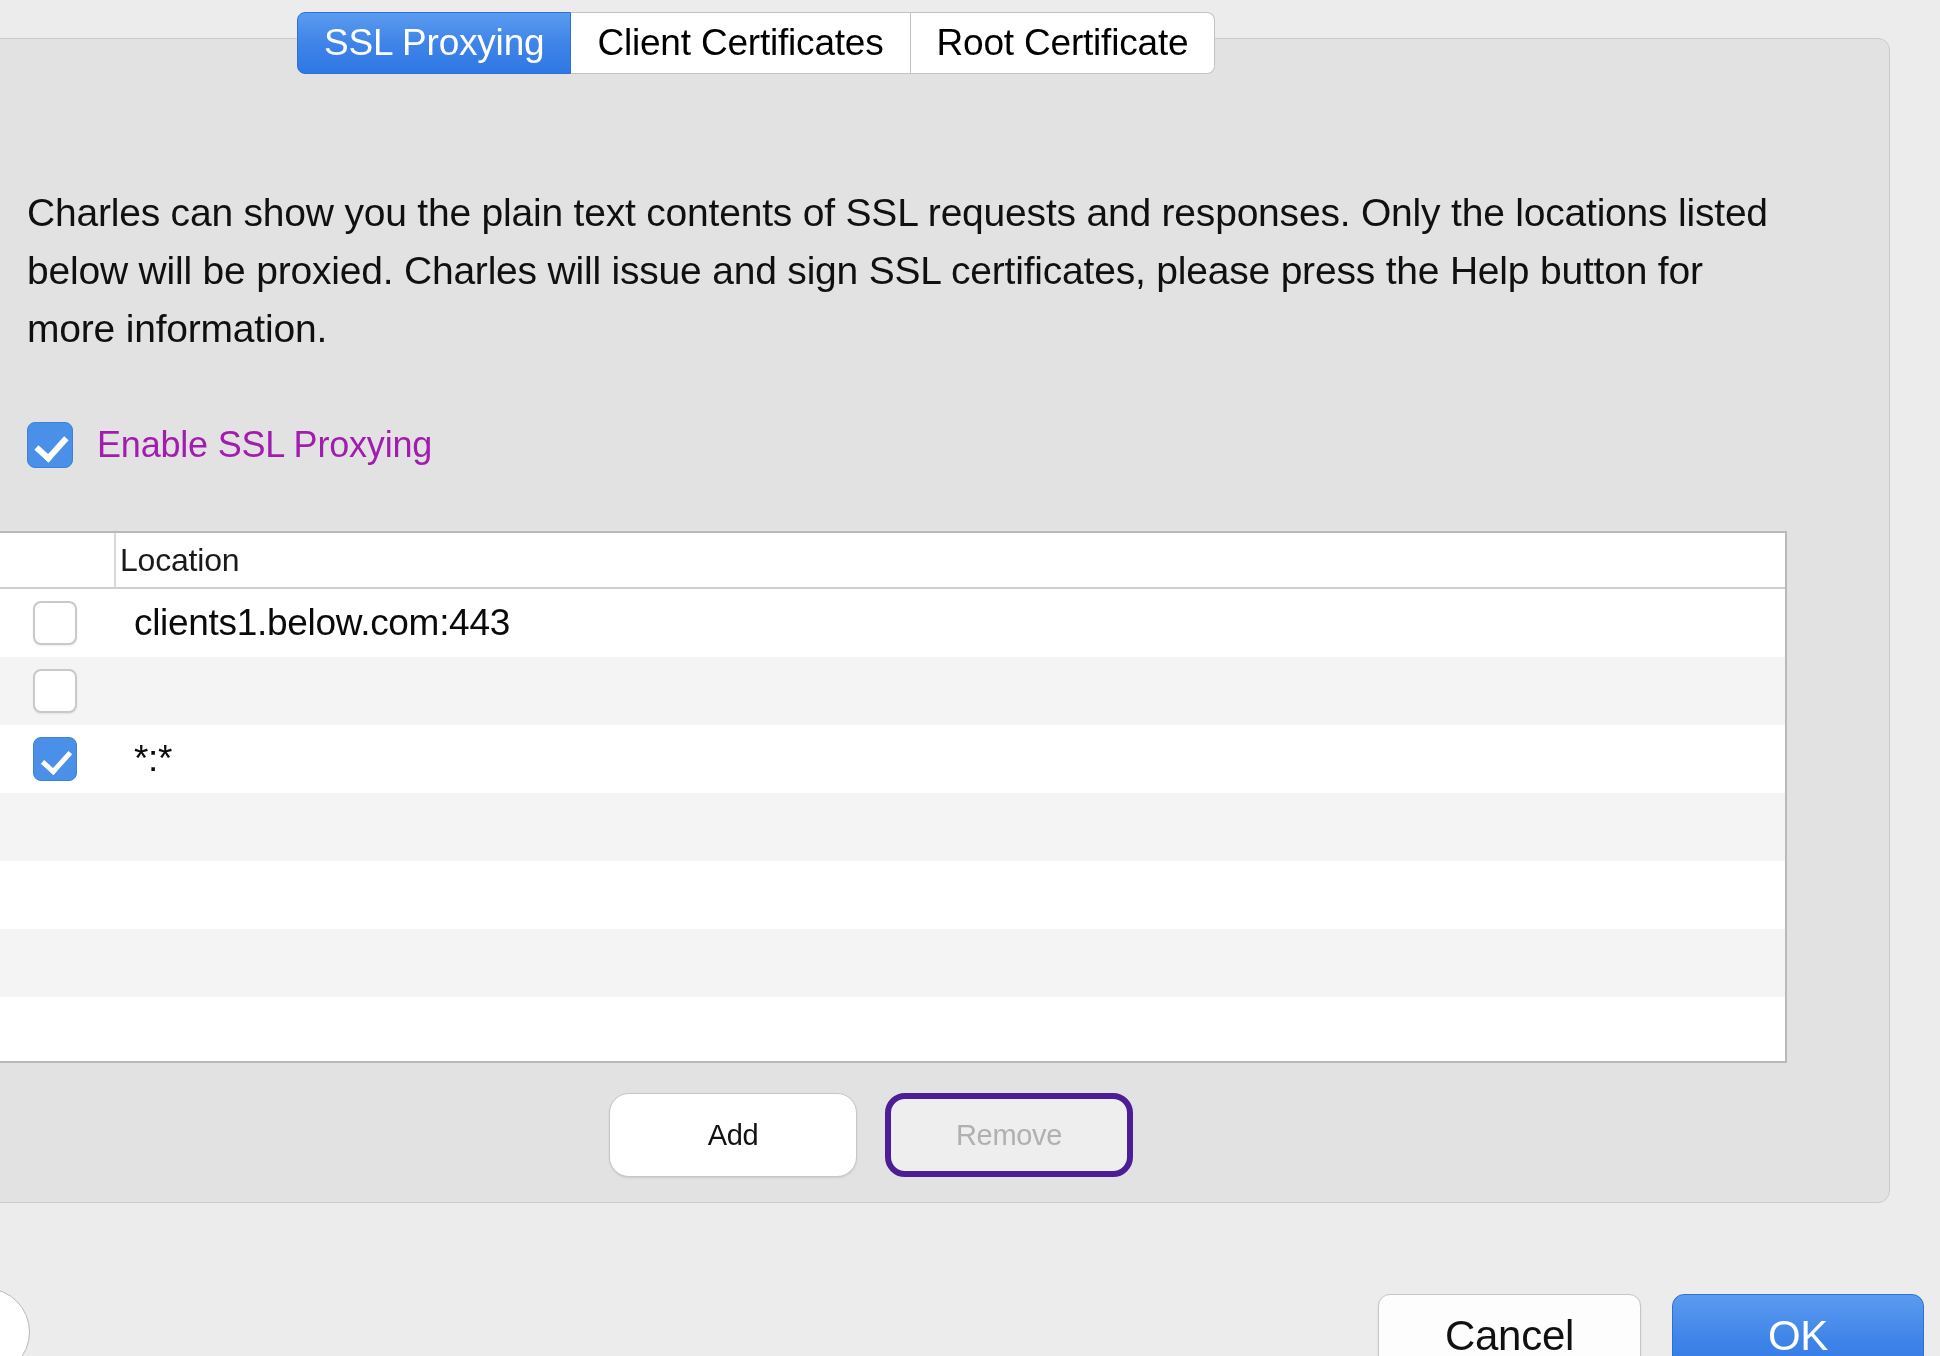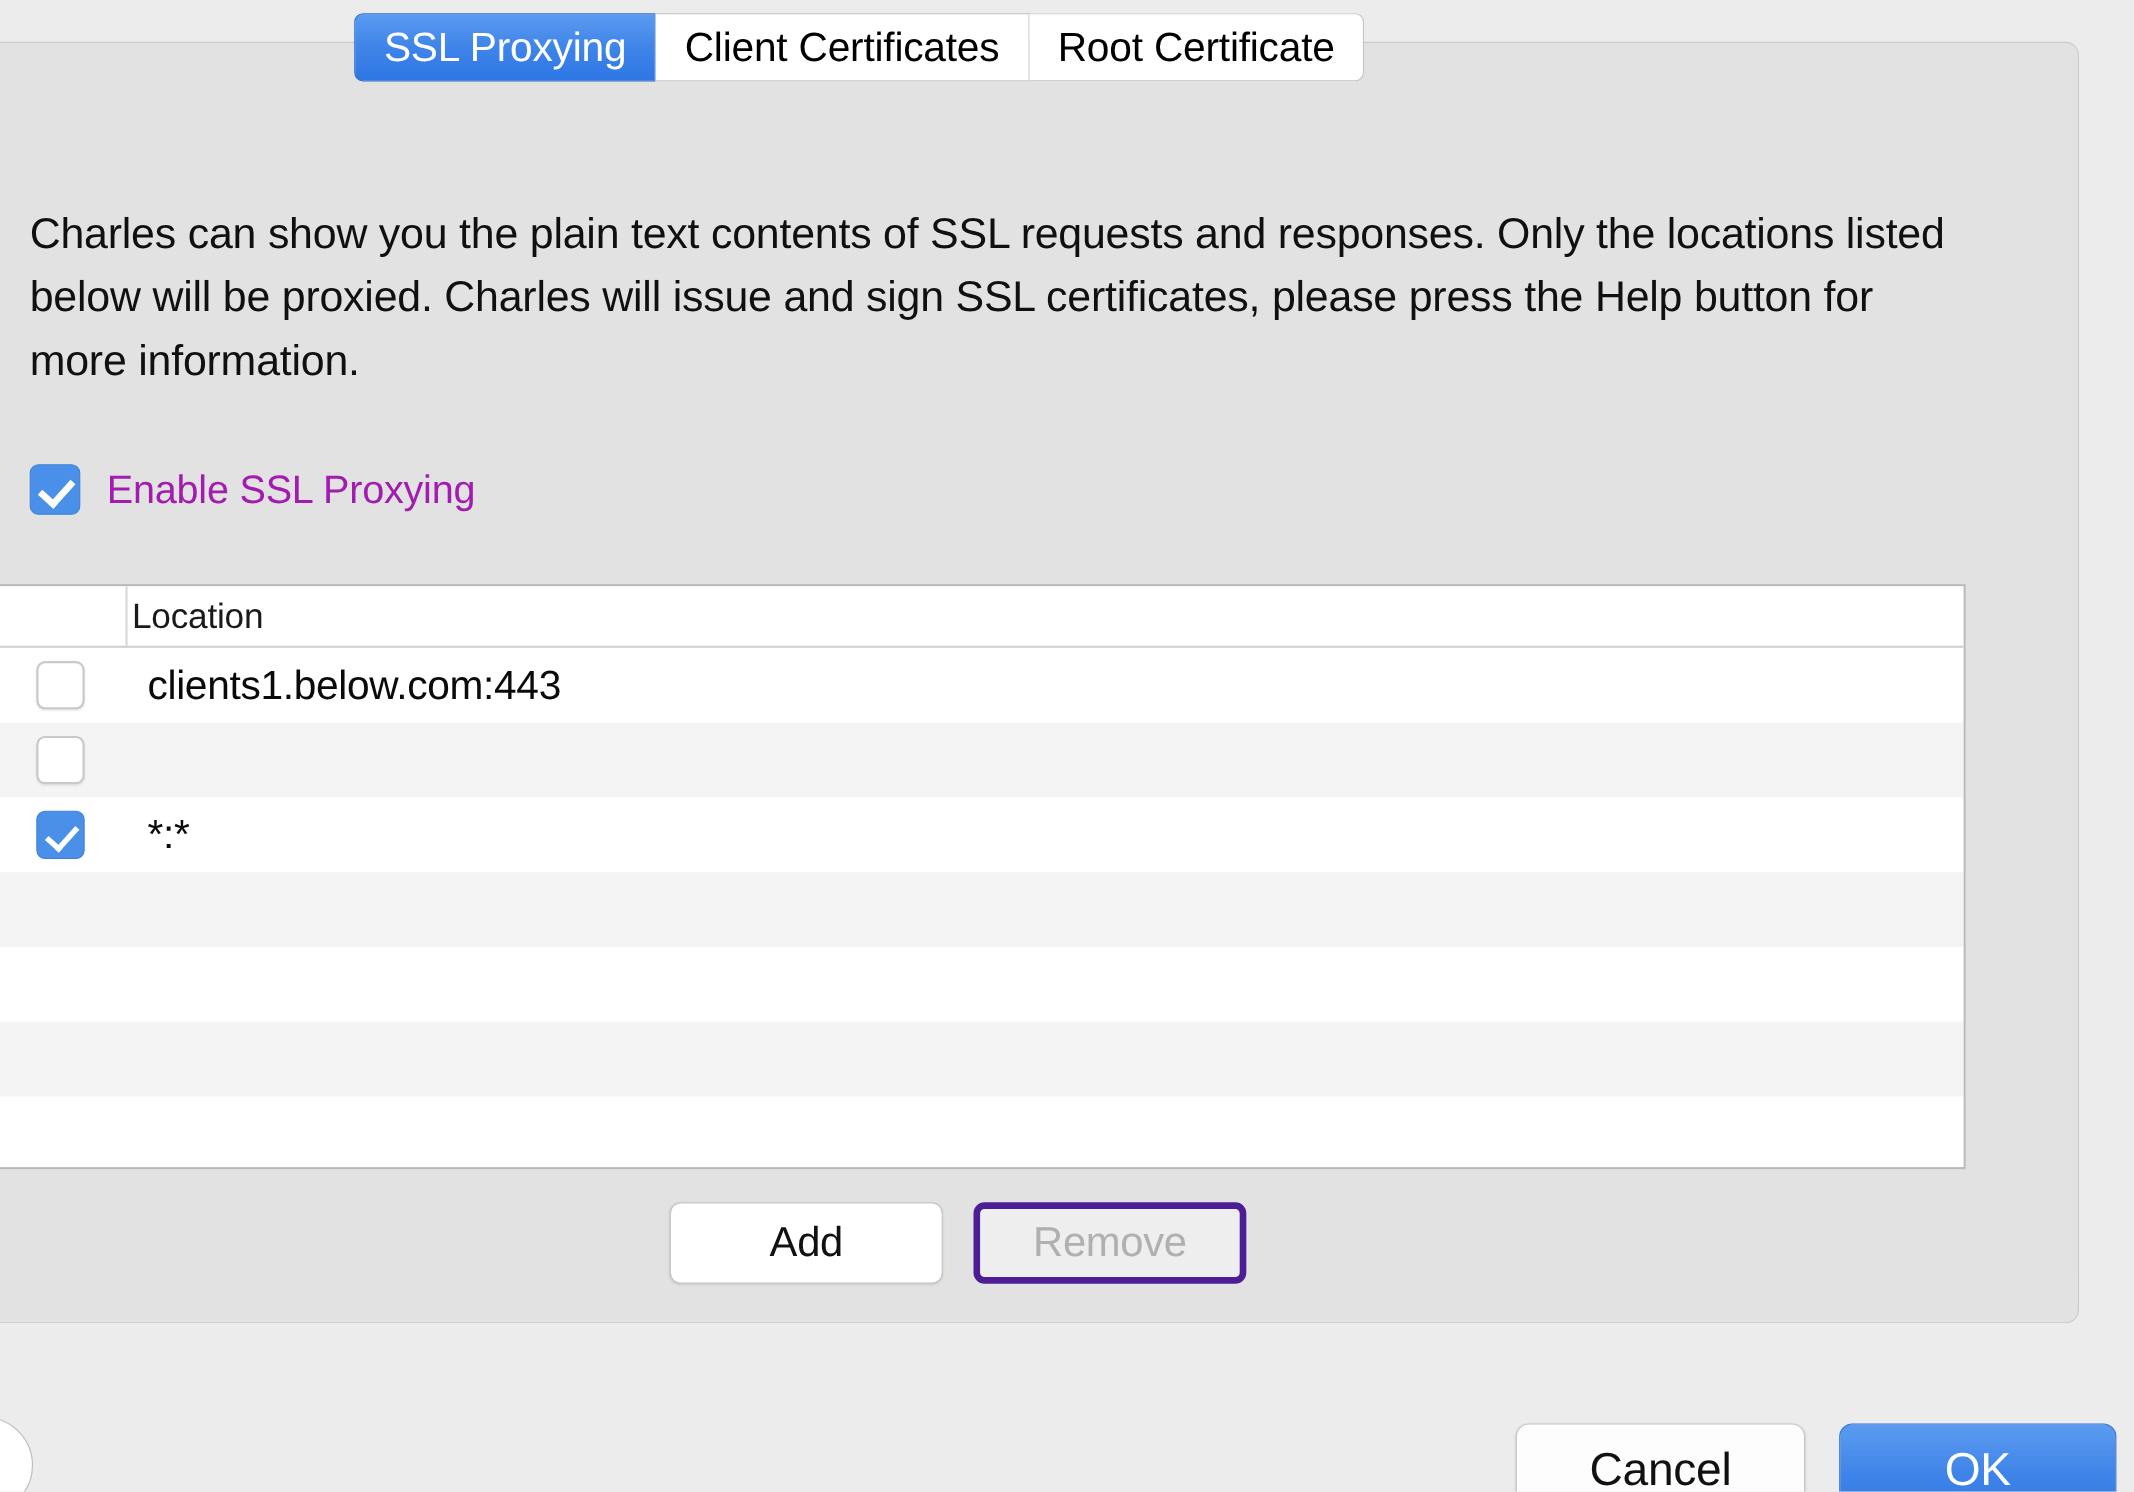--- a/index.html
+++ b/index.html
@@ -51,21 +51,20 @@
     border-bottom-left-radius: 8px;
   }
   .tab:last-child {
     border-top-right-radius: 8px;
     border-bottom-right-radius: 8px;
   }
   .tab.selected {
     background: linear-gradient(to bottom, #5b9bf0 0%, #3f84e8 50%, #2e77e4 100%);
     color: #ffffff;
     border-color: #2f6fd0;
-    margin-left: 25px;
   }
 
   
   .panel {
     position: absolute;
     left: -40px;
     top: 38px;
     width: 1930px;
     height: 1165px;
     background: #e2e2e2;
@@ -212,28 +211,28 @@
 
   
   .btnrow {
     position: absolute;
     left: 648px;
     top: 1054px;
     display: flex;
     gap: 28px;
   }
   .btn {
-    height: 74px;
+    height: 84px;
     min-width: 248px;
-    border-radius: 10px;
+    border-radius: 20px;
     box-sizing: border-box;
     display: flex;
     align-items: center;
     justify-content: center;
-    font-size: 38px;
+    font-size: 29px;
     letter-spacing: -0.3px;
   }
   .btn.enabled {
     background: #ffffff;
     border: 1px solid #c6c6c6;
     color: #111111;
     box-shadow: 0 1px 2px rgba(0,0,0,0.10);
   }
   .btn.disabled {
     background: #eeeeee;

